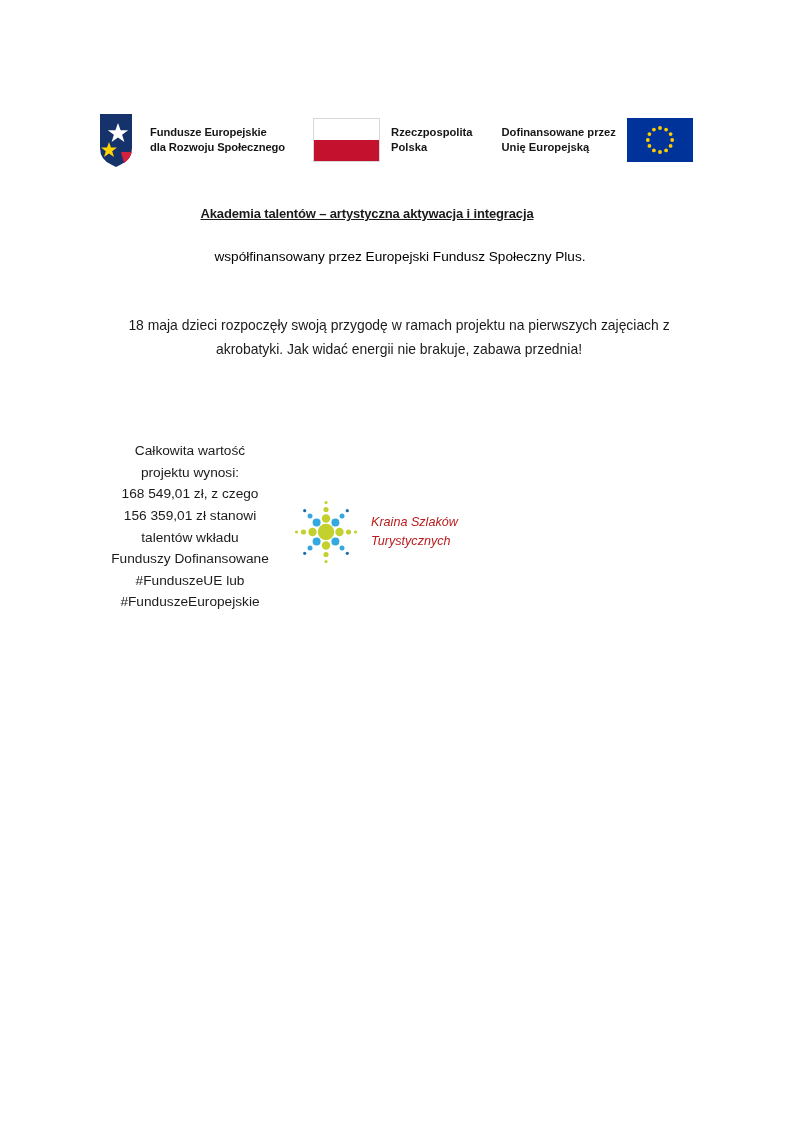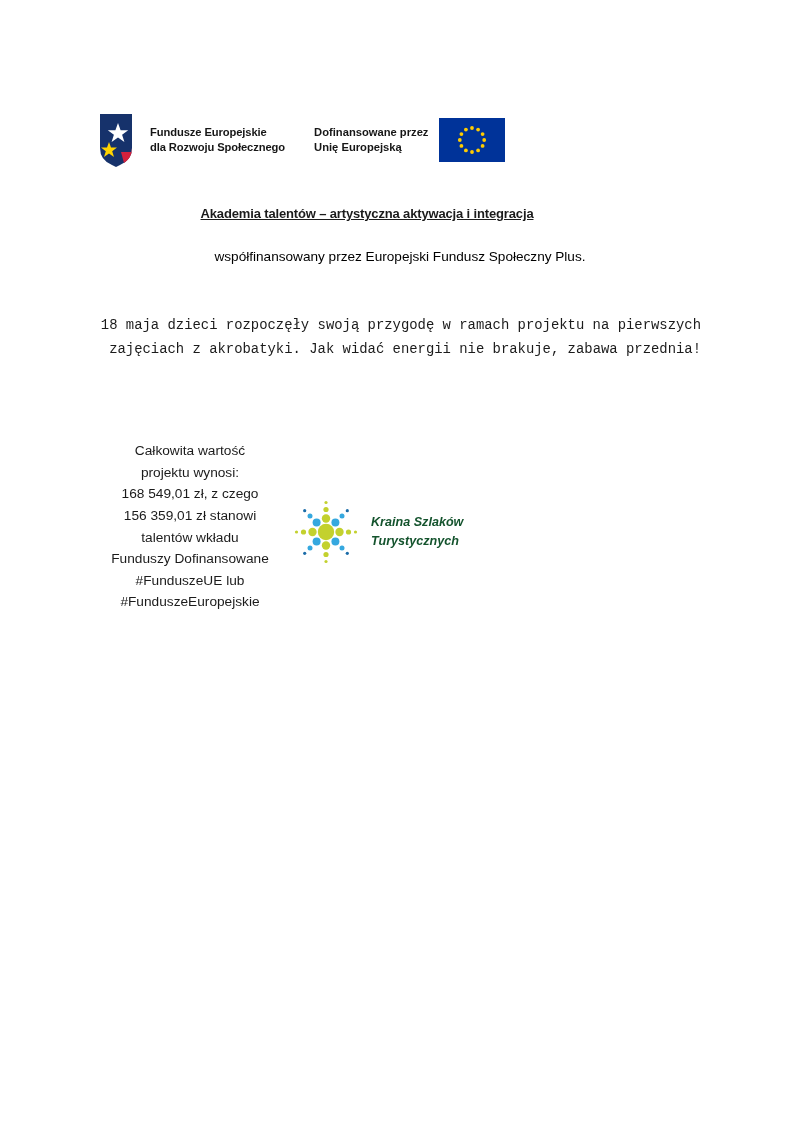--- a/index.html
+++ b/index.html
@@ -122,22 +122,21 @@
 
   
   .body-paragraph {
     position: absolute;
     left: 97px;
     top: 314px;
     width: 604px;
     font-size: 13.9px;
     line-height: 1.72;
     color: #1b1b1b;
-    text-align: right;
-    font-family: Liberation Mono, monospace;
+    text-align: center;
   }
 
   
   .lower-section {
     position: absolute;
     left: 97px;
     top: 438px;
     width: 604px;
     height: 170px;
   }
@@ -162,24 +161,23 @@
     width: 195px;
     height: 92px;
     display: flex;
     align-items: center;
     gap: 6px;
   }
   .kraina-sun { width: 78px; height: 78px; display:block; }
   .kraina-text {
     font-size: 12.6px;
     line-height: 1.5;
-    color: #14532d;
+    color: #b91c1c;
     font-style: italic;
     white-space: nowrap;
-    font-weight: bold;
   }
 
   
   .smaki-logo {
     position: absolute;
     left: 392px;
     top: 45px;
     width: 204px;
     height: 94px;
     display: flex;
@@ -218,20 +216,30 @@
         <polygon points="20,11 22.6,18.2 30.2,18.2 24.1,22.8 26.4,30 20,25.6 13.6,30 15.9,22.8 9.8,18.2 17.4,18.2" fill="#FFFFFF"></polygon>
         <polygon points="11,30 13,35.6 19,35.6 14.2,39.2 16,45 11,41.4 6,45 7.8,39.2 3,35.6 9,35.6" fill="#FFD400"></polygon>
       </svg>
     </span>
     <span class="fe-text">
       <span>Fundusze Europejskie</span><br>
       <span>dla Rozwoju Społecznego</span>
     </span>
   </div>
 
+  <div class="pl-logo">
+    <span class="pl-flag">
+      <span class="pl-flag-white"></span>
+      <span class="pl-flag-red"></span>
+    </span>
+    <span class="pl-text">
+      <span>Rzeczpospolita</span><br>
+      <span>Polska</span>
+    </span>
+  </div>
 
   <div class="eu-logo">
     <span class="eu-text">
       <span>Dofinansowane przez</span><br>
       <span>Unię Europejską</span>
     </span>
     <span class="eu-flag">
       <svg viewBox="0 0 66 44" width="66" height="44" xmlns="http://www.w3.org/2000/svg">
         <rect x="0" y="0" width="66" height="44" fill="#003399"></rect>
         <g fill="#FFCC00">

